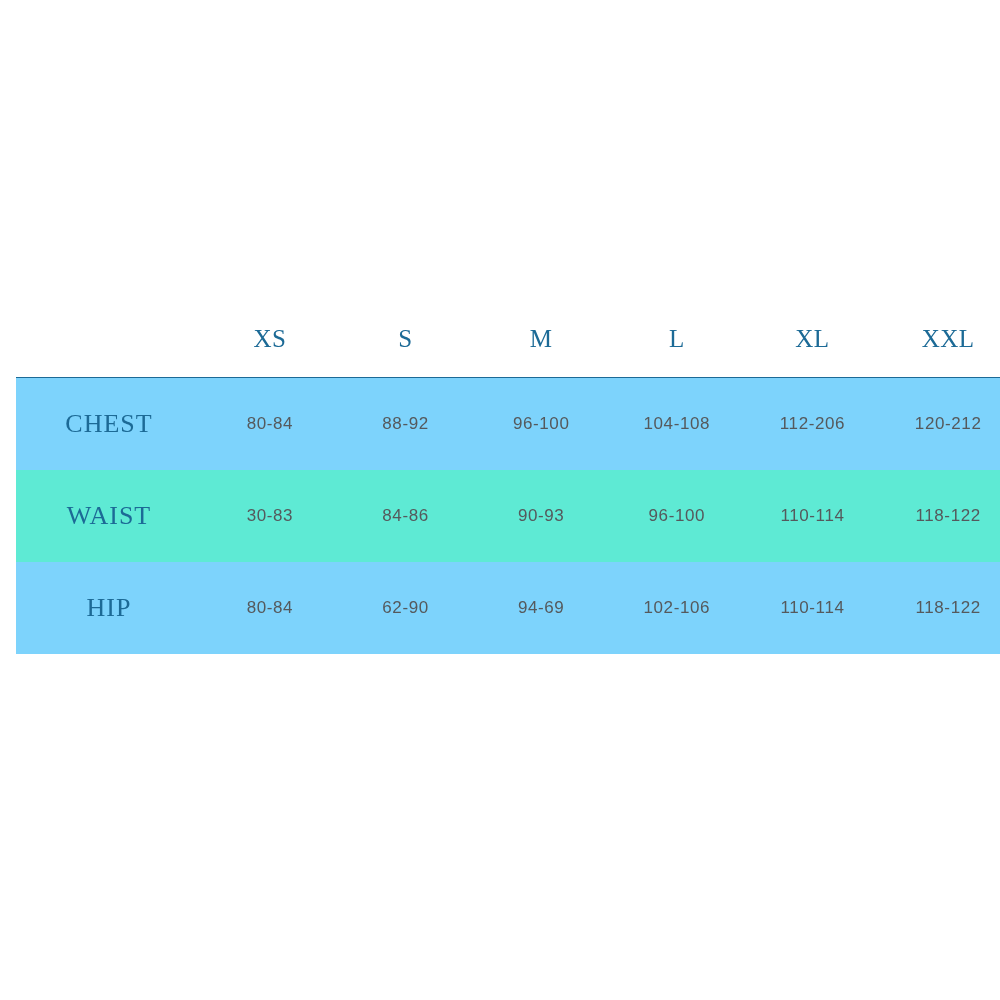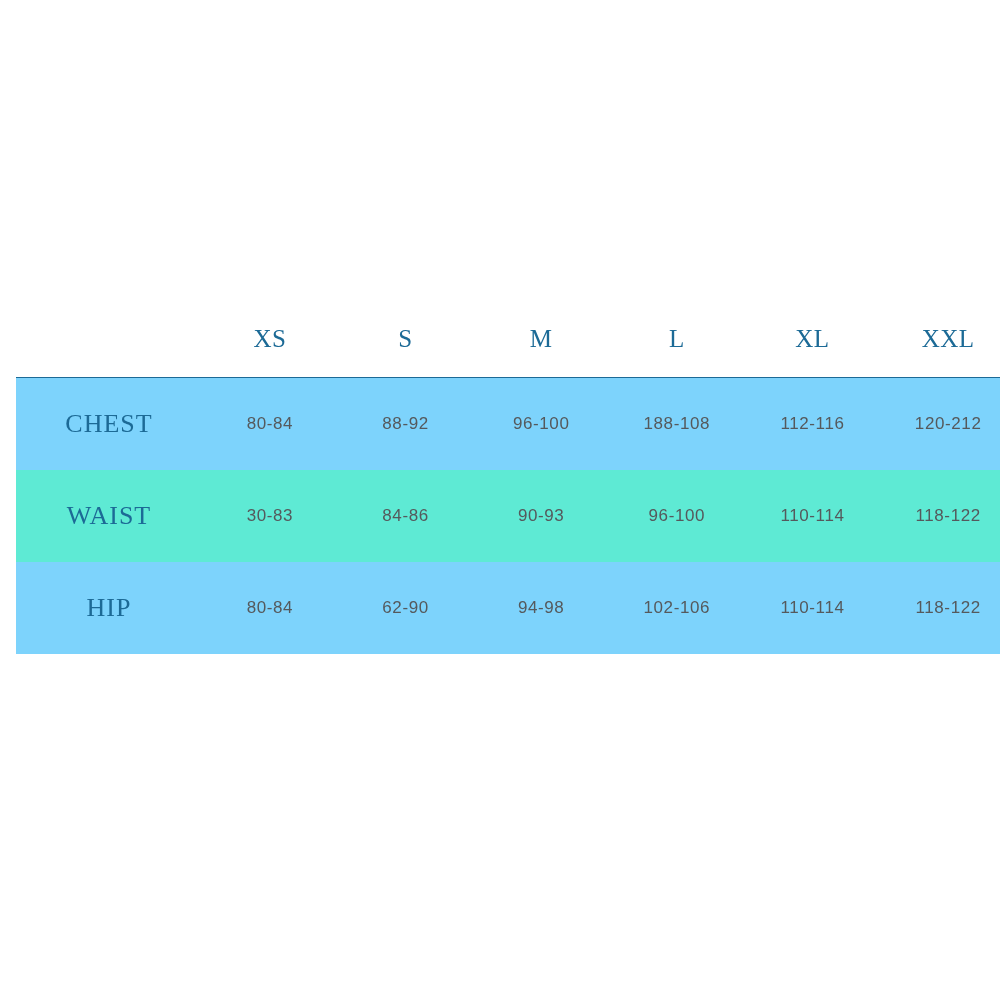--- a/index.html
+++ b/index.html
@@ -98,38 +98,38 @@
           <th>XL</th>
           <th>XXL</th>
         </tr>
       </thead>
       <tbody>
         <tr class="row-alt">
           <td class="row-label">CHEST</td>
           <td>80-84</td>
           <td>88-92</td>
           <td>96-100</td>
-          <td>188-108</td>
-          <td>112-116</td>
+          <td>104-108</td>
+          <td>112-206</td>
           <td>120-212</td>
         </tr>
         <tr class="row-plain">
           <td class="row-label">WAIST</td>
           <td>30-83</td>
           <td>84-86</td>
           <td>90-93</td>
           <td>96-100</td>
           <td>110-114</td>
           <td>118-122</td>
         </tr>
         <tr class="row-alt">
           <td class="row-label">HIP</td>
           <td>80-84</td>
           <td>62-90</td>
-          <td>94-98</td>
+          <td>94-69</td>
           <td>102-106</td>
           <td>110-114</td>
           <td>118-122</td>
         </tr>
       </tbody>
     </table>
   </div>
 </div>
 
 </body></html>

